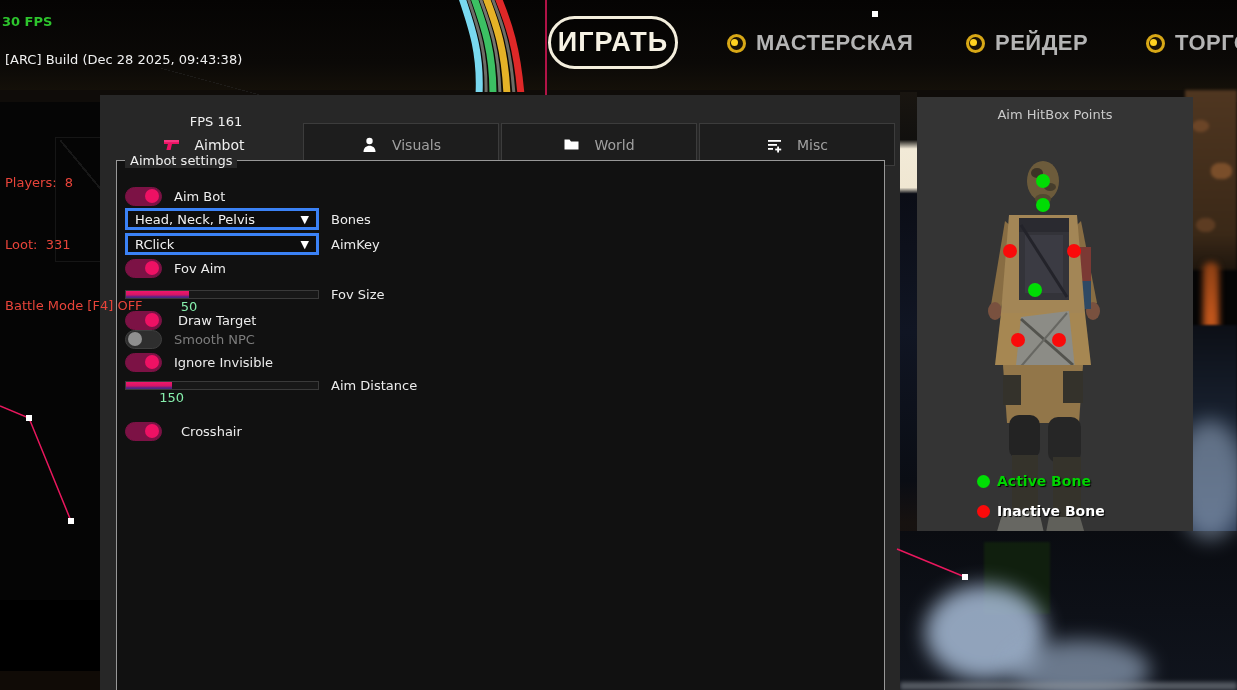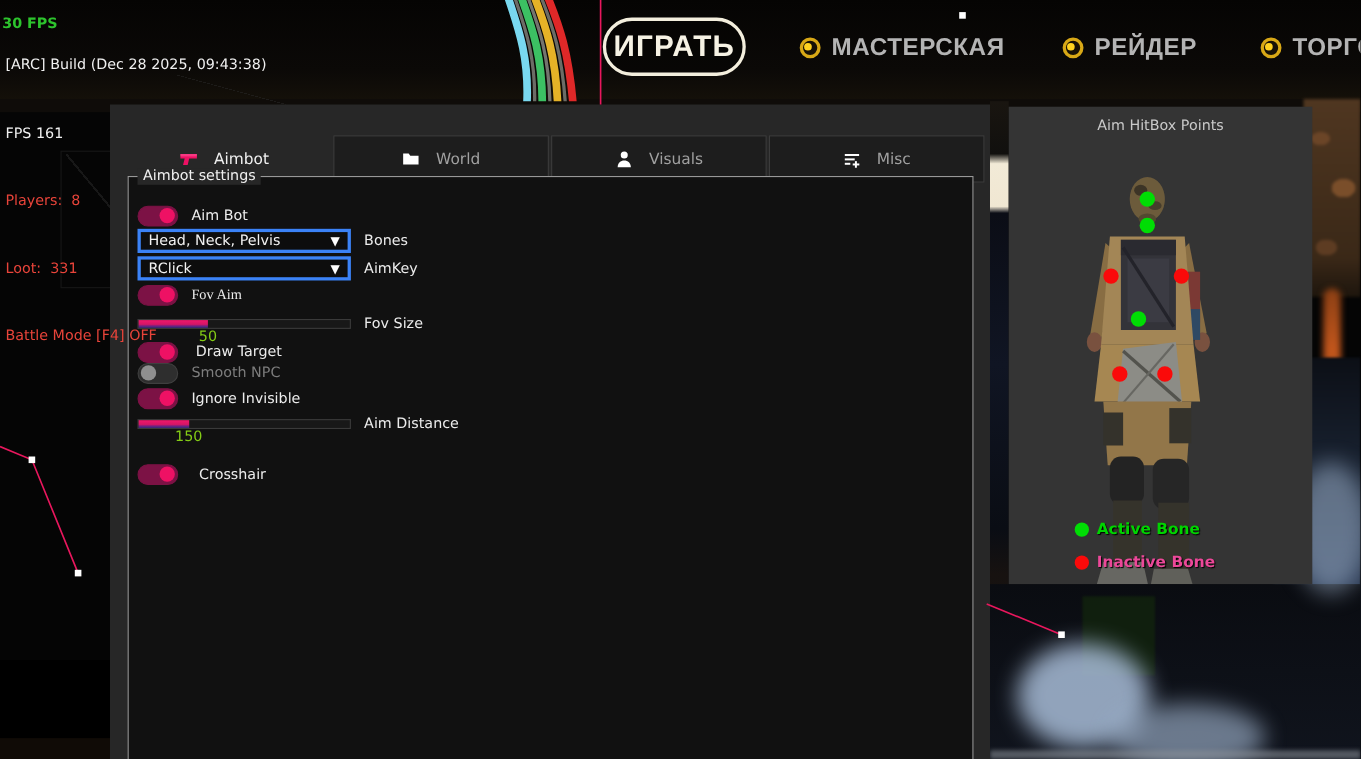--- a/index.html
+++ b/index.html
@@ -74,21 +74,21 @@
   
   .combo{width:194px; height:22px; background:#0d0d0d; border:3px solid #3b82f6; display:flex; align-items:center;
     padding:0 7px; font-size:13px; color:#f2f2f2; cursor:pointer; flex:0 0 auto;}
   .combo .combo-value{flex:1; overflow:hidden; white-space:nowrap;}
   .combo .arrow{font-size:11px; color:#fff;}
   
   .slider-wrap{position:relative; width:194px; flex:0 0 auto;}
   .track{position:relative; width:194px; height:9px; background:#181818; border:1px solid #3a3a3a; cursor:pointer;}
   .fill{position:absolute; left:0; top:0; height:100%; width:0;
     background:linear-gradient(180deg,#f0176c 0%, #d41666 55%, #6d2180 78%, #3b2d85 100%);}
-  .slider-value{position:absolute; top:9px; transform:translateX(-50%); font-size:13px; color:#84cc16; white-space:nowrap;}
+  .slider-value{position:absolute; top:9px; transform:translateX(-50%); font-size:13px; color:#86efac; white-space:nowrap;}
   
   .hitbox-panel{position:absolute; left:917px; top:97px; width:276px; height:434px; background:#343434; z-index:10;}
   .hitbox-title{position:absolute; top:10px; width:100%; text-align:center; font-size:13px; color:#c9c9c9;}
   .model{position:absolute; left:0; top:0; width:276px; height:434px;}
   .legend-row{position:absolute; left:12px; display:flex; align-items:center; gap:7px;
     font-size:14px; font-weight:bold; text-shadow:1px 1px 1px #000;padding-left:48px;}
   .legend-dot{width:13px; height:13px; border-radius:50%; flex:0 0 auto;}
 </style>
 </head>
 <body>
@@ -134,21 +134,21 @@
     <rect x="26" y="415" width="6" height="6" fill="#fff"></rect>
     <rect x="68" y="518" width="6" height="6" fill="#fff"></rect>
     <rect x="872" y="11" width="6" height="6" fill="#fff"></rect>
     <rect x="962" y="574" width="6" height="6" fill="#fff"></rect>
   </svg>
 
   <div class="hud">
     <div class="fps-green" style="color:#2dc42d;">30 FPS</div>
     <div class="hud-lines">
       <div style="color:#f0f0f0;">[ARC] Build (Dec 28 2025, 09:43:38)</div>
-      <div style="color:#f0f0f0;">FPS 161</div>
+      <div style="color:#f0f0f0;text-align:right;">FPS 161</div>
       <div style="color:#e8443a;">Players:  8</div>
       <div style="color:#e8443a;">Loot:  331</div>
       <div style="color:#e8443a;">Battle Mode [F4] OFF</div>
     </div>
   </div>
 
   <div class="menu">
     <div class="play-btn">ИГРАТЬ</div>
     <div class="menu-item" style="left:727px; top:30px;">
       <span class="coin"></span>
@@ -168,30 +168,30 @@
     <div class="tabs">
       <div class="tab active">
         <svg class="ticon" viewBox="0 0 17 17">
           <path fill="#ed1164" d="M1 4 h15 v4 h-7 l-1.4 6 h-4.2 l1.5 -6 H1 z"></path>
           <rect x="1" y="4" width="15" height="2.2" fill="#ff5fa0" opacity=".5"></rect>
         </svg>
         <span>Aimbot</span>
       </div>
       <div class="tab">
         <svg class="ticon" viewBox="0 0 17 17">
-          <path d="M1.5 3.5 h5 l1.5 2 h7.5 v8 h-14 z" fill="#fff"></path>
-        </svg>
-        <span>World</span>
-      </div>
-      <div class="tab">
-        <svg class="ticon" viewBox="0 0 17 17">
           <circle cx="8.5" cy="5" r="3.2" fill="#fff"></circle>
           <path d="M2.5 16 c0-4 2.7-6.2 6-6.2 s6 2.2 6 6.2 z" fill="#fff"></path>
         </svg>
         <span>Visuals</span>
+      </div>
+      <div class="tab">
+        <svg class="ticon" viewBox="0 0 17 17">
+          <path d="M1.5 3.5 h5 l1.5 2 h7.5 v8 h-14 z" fill="#fff"></path>
+        </svg>
+        <span>World</span>
       </div>
       <div class="tab">
         <svg class="ticon" viewBox="0 0 17 17">
           <rect x="2" y="4" width="13" height="1.8" fill="#fff"></rect>
           <rect x="2" y="8" width="9" height="1.8" fill="#fff"></rect>
           <rect x="2" y="12" width="5" height="1.8" fill="#fff"></rect>
           <rect x="11.2" y="10.5" width="1.8" height="6" fill="#fff"></rect>
           <rect x="9.2" y="12.6" width="6" height="1.8" fill="#fff"></rect>
         </svg>
         <span>Misc</span>
@@ -218,21 +218,21 @@
         </div>
 
         <div class="row" style="top:72px;">
           <div class="combo">
             <span class="combo-value">RClick</span>
             <span class="arrow">▼</span>
           </div>
           <span class="row-label">AimKey</span>
         </div>
 
-        <div class="row" style="top:96px;font-family:Liberation Serif, serif;">
+        <div class="row" style="top:96px;">
           <div class="toggle on">
               <div class="knob"></div>
             </div>
           <span class="row-label">Fov Aim</span>
         </div>
 
         <div class="row" style="top:122px;">
           <div class="slider-wrap">
             <div class="track">
               <div class="fill" style="width: 33%;"></div>
@@ -338,17 +338,17 @@
           <circle cx="142" cy="243" r="7" fill="#fa0a0a"></circle>
         </g>
     </svg>
 
     <div class="legend-row" style="top:376px;">
       <span class="legend-dot" style="background:#00dd04;"></span>
       <span style="color:#00d400;">Active Bone</span>
     </div>
     <div class="legend-row" style="top:406px;">
       <span class="legend-dot" style="background:#fa0a0a;"></span>
-      <span style="color:#ec4899;">Inactive Bone</span>
+      <span style="color:#ffffff;">Inactive Bone</span>
     </div>
   </div>
 
 </div>
 
 </body></html>

